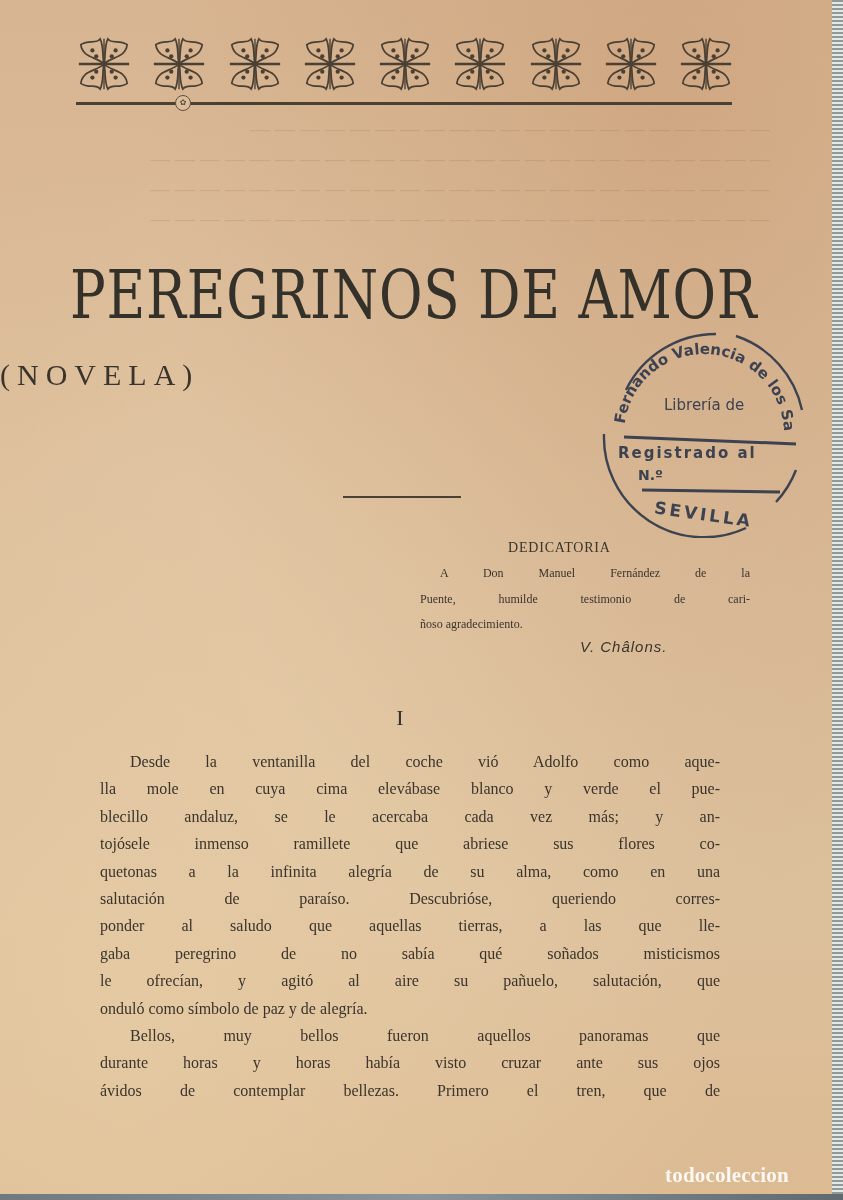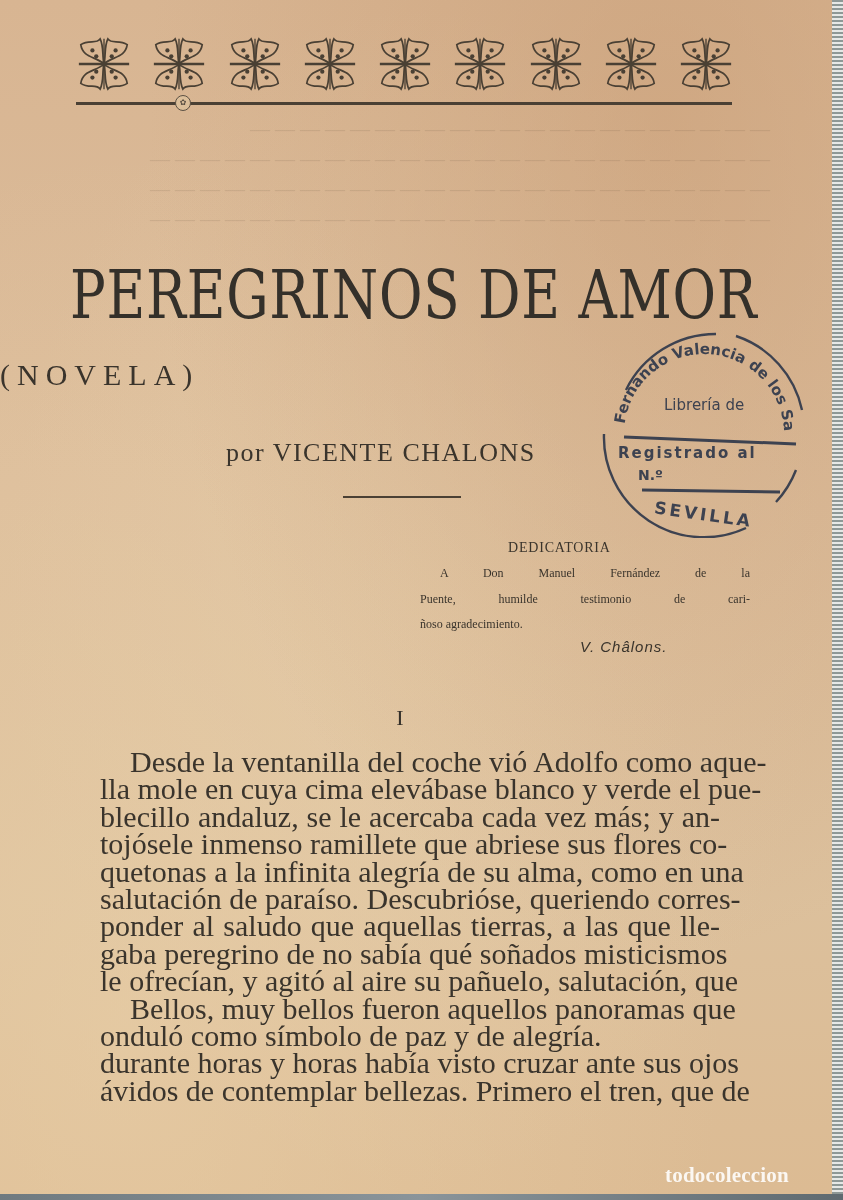--- a/index.html
+++ b/index.html
@@ -70,21 +70,21 @@
   .ded-sign {
     position: absolute; left: 580px; top: 638px;
     font-family: "Liberation Sans", sans-serif; font-style: italic; font-size: 15px; letter-spacing: 1px; color: #3a342c;
   }
   .chapter {
     position: absolute; left: 0; width: 800px; top: 705px; text-align: center;
     font-family: "Liberation Serif", serif; font-size: 22px; color: #34302a;
   }
   .body-text {
     position: absolute; left: 100px; top: 748px; width: 620px;
-    font-family: "Liberation Serif", serif; font-size: 30px; line-height: 27.4px; color: #3a342c;
+    font-family: "Liberation Serif", serif; font-size: 16px; line-height: 27.4px; color: #3a342c;
   }
   .body-text .line { display: block; white-space: nowrap; text-align: justify; text-align-last: justify; }
   .body-text .line.indent { padding-left: 30px; }
   .body-text .line.short { text-align-last: left; }
   .stamp {
     position: absolute; left: 596px; top: 330px; width: 212px; height: 208px;
   }
   .stamp svg { width: 100%; height: 100%; }
   .watermark {
     position: absolute; left: 665px; top: 1163px;
@@ -304,21 +304,20 @@
             <circle cx="38" cy="38" r="2.2"></circle>
     <circle cx="30" cy="30" r="2"></circle>
   </g>
 </svg></div>
     </div>
   <div class="rule-top"></div>
   <div class="rule-knot">✿</div>
 
   <div class="title">PEREGRINOS DE AMOR</div>
   <div class="subtitle">(NOVELA)</div>
-  <div class="byline">por VICENTE CHALONS</div>
   <div class="rule-short"></div>
 
   <div class="stamp">
     <svg viewBox="0 0 212 208" xmlns="http://www.w3.org/2000/svg">
       <defs>
         <path id="arcPath" d="M 28 104 A 80 80 0 0 1 188 104" fill="none"></path>
       </defs>
       <g fill="none" stroke="#3d4250" stroke-width="2.4">
         <path d="M 30 60 A 100 100 0 0 1 120 4"></path>
         <path d="M 140 6 A 100 100 0 0 1 206 80"></path>
@@ -352,22 +351,22 @@
   <div class="body-text">
     <span class="line indent">Desde la ventanilla del coche vió Adolfo como aque-</span>
     <span class="line">lla mole en cuya cima elevábase blanco y verde el pue-</span>
     <span class="line">blecillo andaluz, se le acercaba cada vez más; y an-</span>
     <span class="line">tojósele inmenso ramillete que abriese sus flores co-</span>
     <span class="line">quetonas a la infinita alegría de su alma, como en una</span>
     <span class="line">salutación de paraíso. Descubrióse, queriendo corres-</span>
     <span class="line">ponder al saludo que aquellas tierras, a las que lle-</span>
     <span class="line">gaba peregrino de no sabía qué soñados misticismos</span>
     <span class="line">le ofrecían, y agitó al aire su pañuelo, salutación, que</span>
+    <span class="line short">onduló como símbolo de paz y de alegría.</span>
     <span class="line indent">Bellos, muy bellos fueron aquellos panoramas que</span>
-    <span class="line short">onduló como símbolo de paz y de alegría.</span>
     <span class="line">durante horas y horas había visto cruzar ante sus ojos</span>
     <span class="line">ávidos de contemplar bellezas. Primero el tren, que de</span>
   </div>
 
   <div class="watermark">todocoleccion</div>
 </div>
 
 <div class="edge-right"></div>
 <div class="edge-bottom"></div>
 

